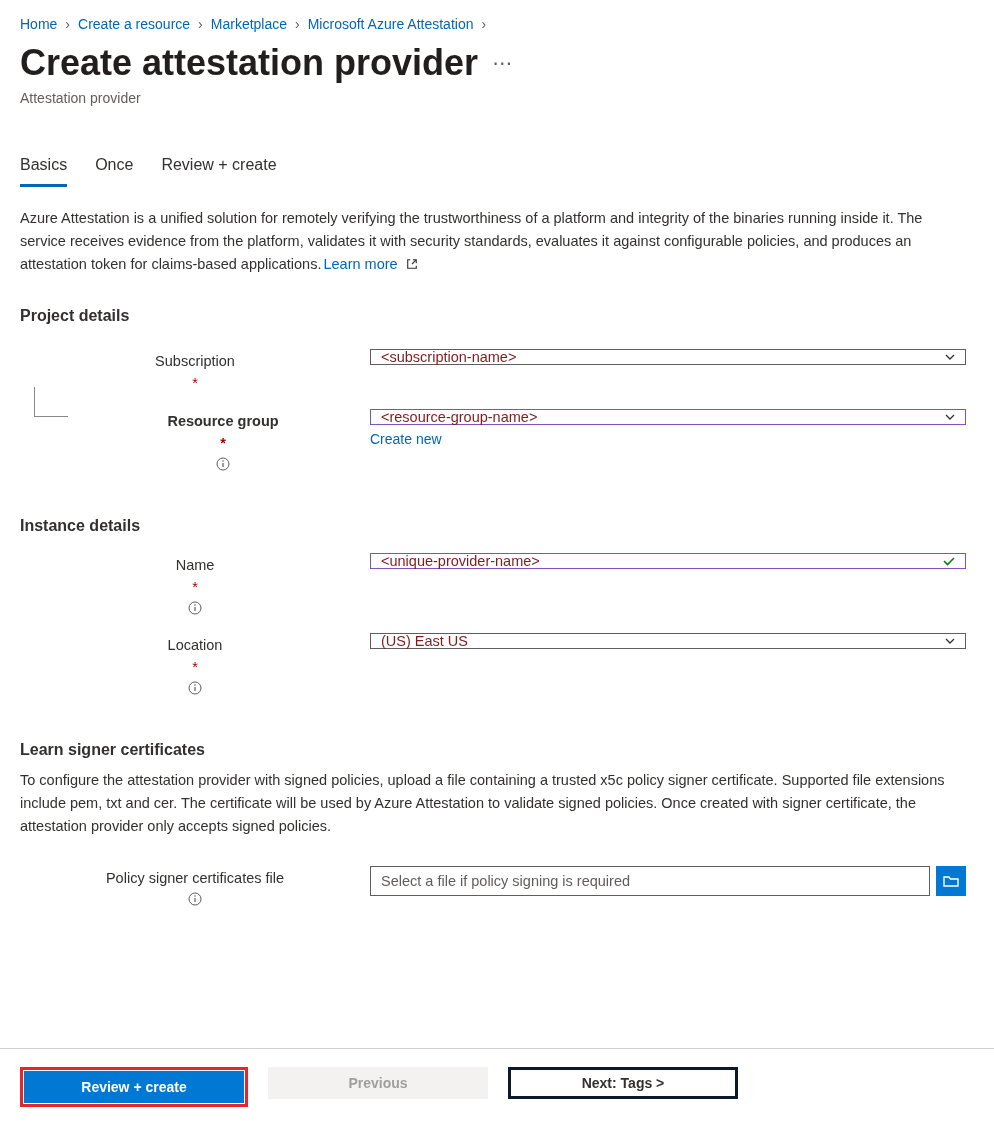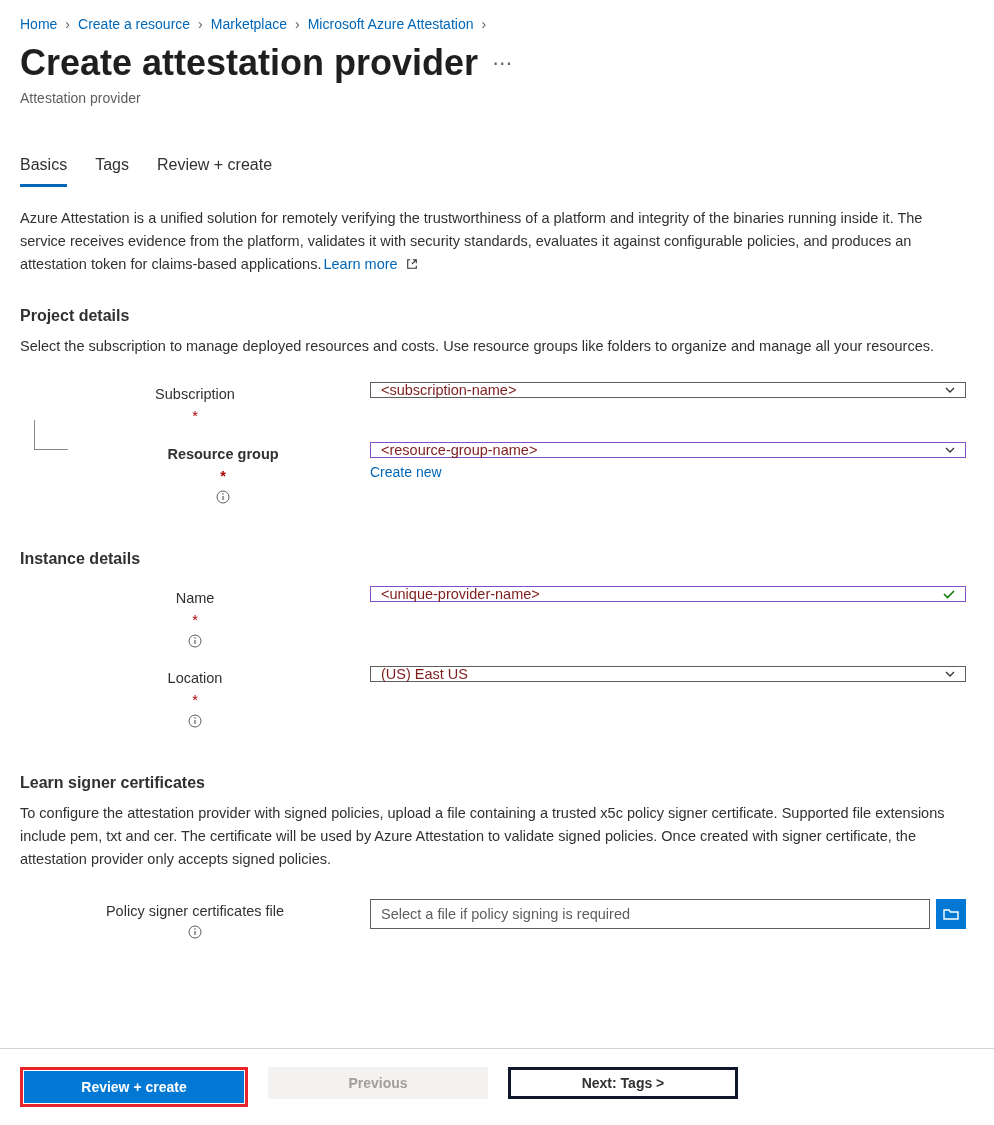--- a/index.html
+++ b/index.html
@@ -109,35 +109,34 @@
   </nav>
 
   <div class="title-row">
     <h1>Create attestation provider</h1>
     <span class="dots">⋯</span>
   </div>
   <div class="subtitle">Attestation provider</div>
 
   <div class="tabs">
     <div class="tab active">Basics</div>
-    <div class="tab">Tags</div>
+    <div class="tab">Once</div>
     <div class="tab">Review + create</div>
   </div>
 
   <p class="body-text">
     <span>Azure Attestation is a unified solution for remotely verifying the trustworthiness of a platform and integrity of the binaries running inside it. The service receives evidence from the platform, validates it with security standards, evaluates it against configurable policies, and produces an attestation token for claims-based applications.</span><a class="learn-more" href="#">Learn more</a>
     <span class="ext-icon">
       <svg viewBox="0 0 14 14" width="12" height="12">
           <path fill="none" stroke="#323130" stroke-width="1.3" d="M5 2H2v10h10V9 M7 7l5-5 M8 2h4v4"></path>
         </svg>
     </span>
   </p>
 
   <h2 class="section-title">Project details</h2>
-  <p class="section-desc">Select the subscription to manage deployed resources and costs. Use resource groups like folders to organize and manage all your resources.</p>
 
   <div class="form-row">
     <div class="label-col">
       <span>Subscription</span>
       <span class="req">*</span>
     </div>
     <div class="field-col">
       <div class="select-box">
         <span>&lt;subscription-name&gt;</span>
         <span class="chevd">

